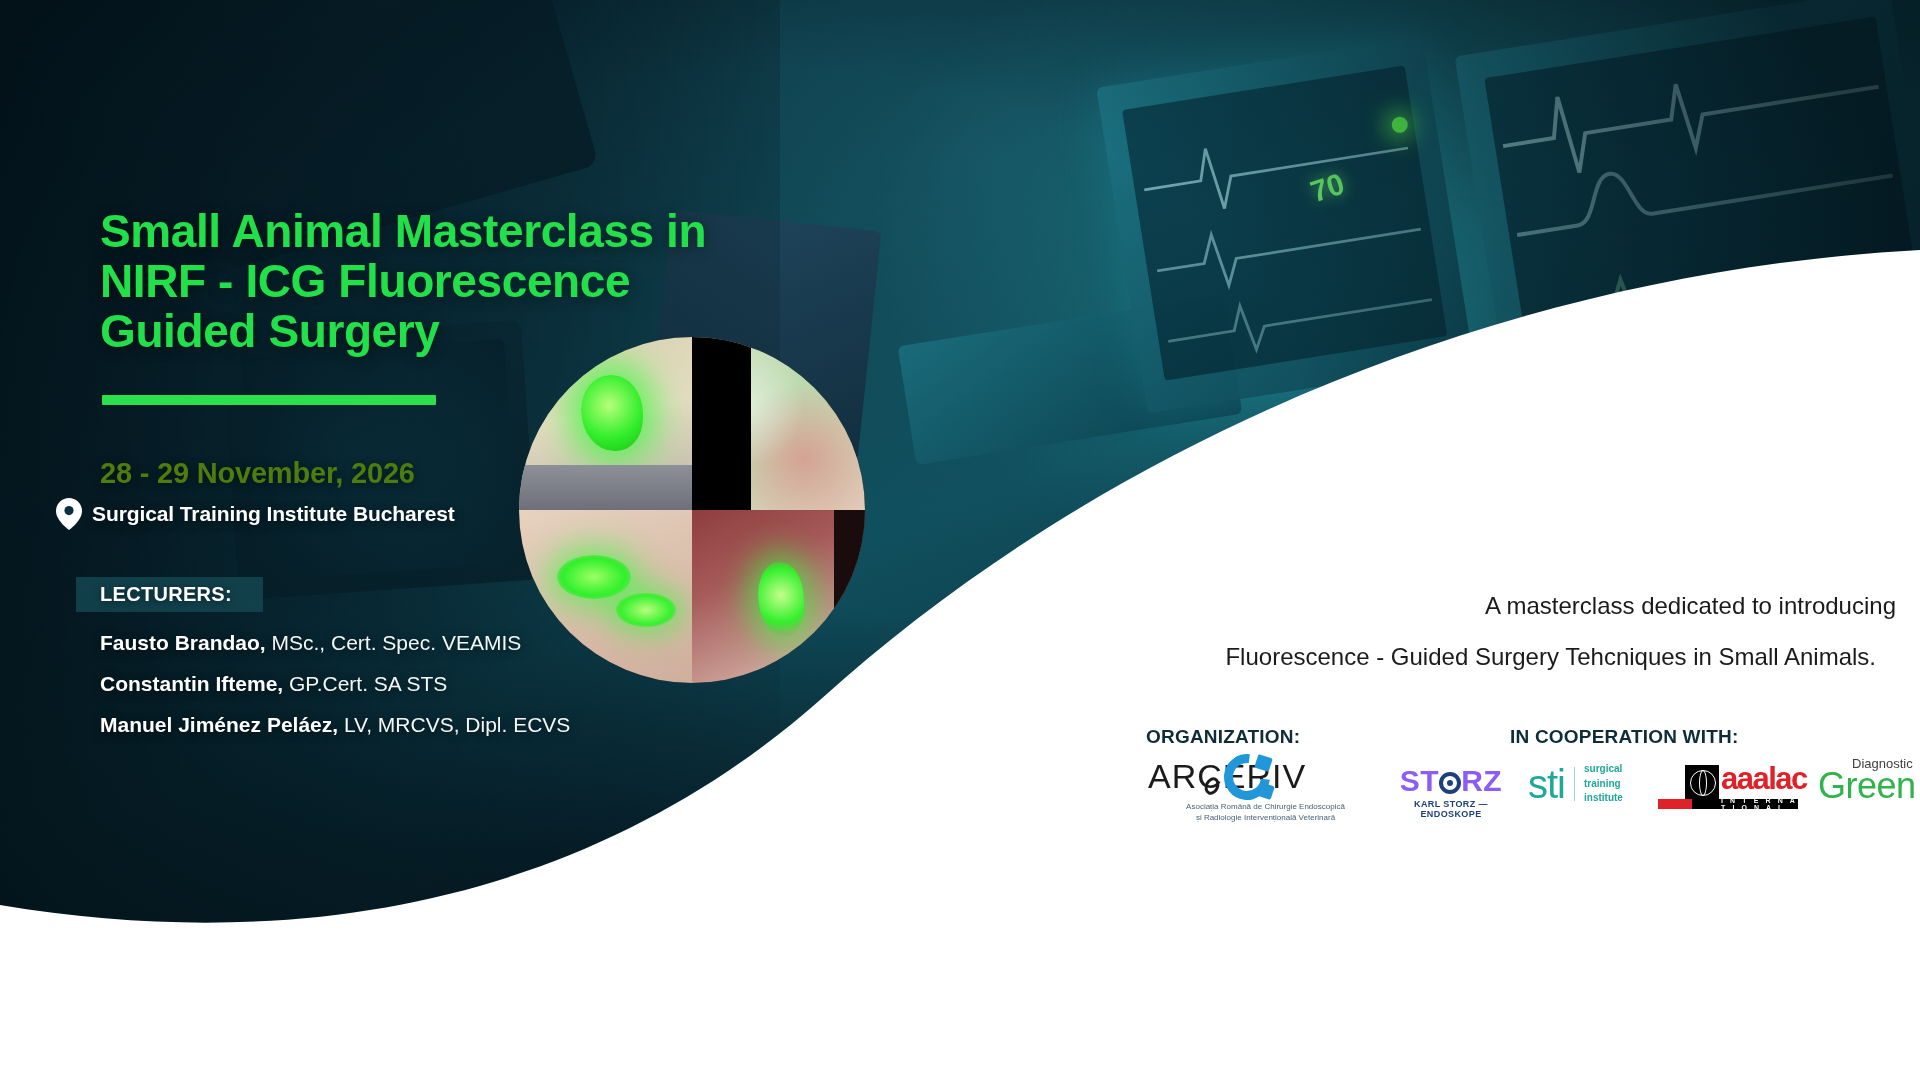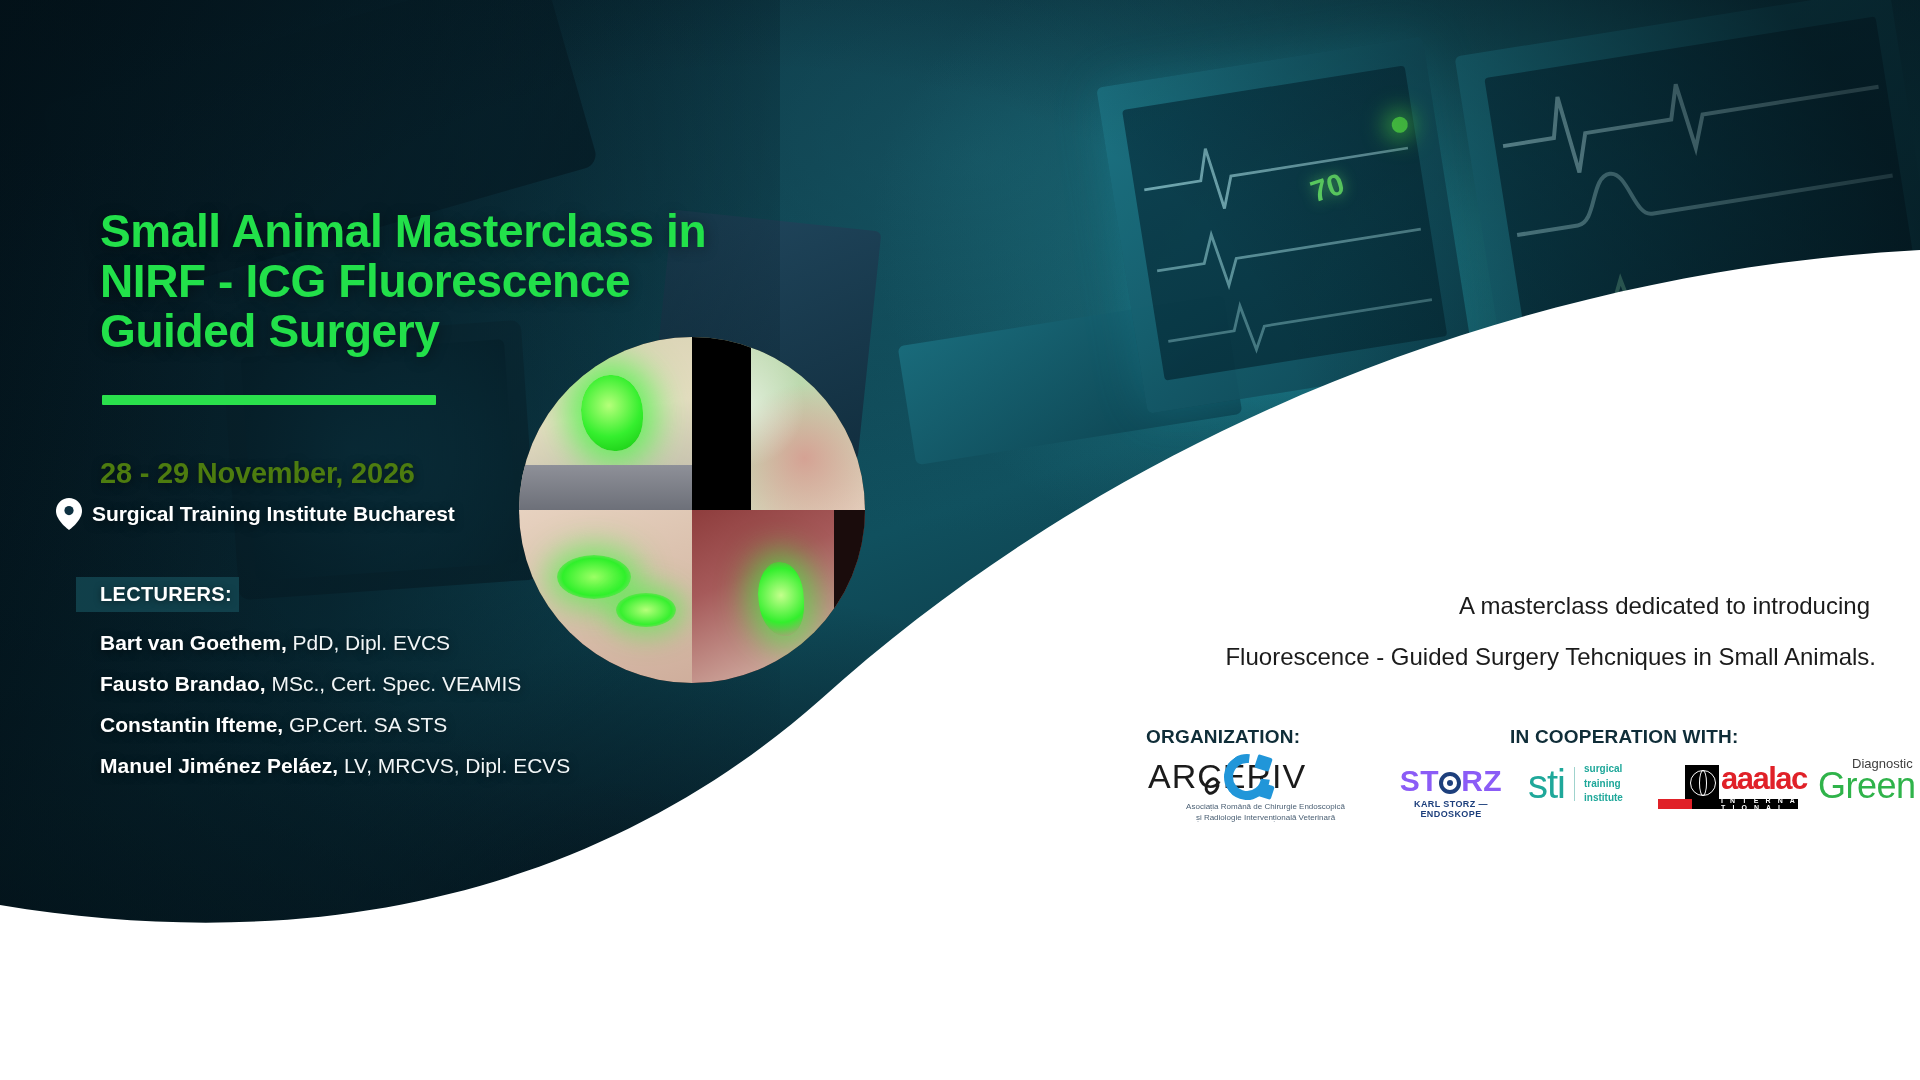--- a/index.html
+++ b/index.html
@@ -69,21 +69,21 @@
                 background:#2ae04c; border-radius:1px; }
 
   .date { position:absolute; left:0px; top:457px; color:#4d7c0f;
           font-weight:700; font-size:29px; letter-spacing:-.2px;
           text-shadow:0 2px 10px rgba(0,0,0,.5); }
   .venue-row { position:absolute; left:-44px; top:498px; display:flex; align-items:center; gap:10px; }
   .pin { width:26px; height:32px; flex:0 0 26px; }
   .venue { color:#fff; font-weight:700; font-size:21px; letter-spacing:-.1px;
            text-shadow:0 2px 10px rgba(0,0,0,.5); }
 
-  .lect-badge { position:absolute; left:-24px; top:577px; width:163px; height:35px;
+  .lect-badge { position:absolute; left:-24px; top:577px; width:187px; height:35px;
                 background:rgba(20,72,84,.80); display:flex; align-items:center; }
   .lect-badge span { color:#fff; font-weight:700; font-size:20px; letter-spacing:.3px;
                      padding-left:24px; text-shadow:0 1px 6px rgba(0,0,0,.5); }
 
   .lecturers { position:absolute; left:0px; top:632px; width:700px; }
   .lect { color:#fff; font-size:21px; line-height:1; margin-bottom:20px;
           white-space:nowrap; text-shadow:0 2px 9px rgba(0,0,0,.55); }
   .lect b { font-weight:700; }
   .lect i { font-style:normal; font-weight:400; color:#f2f6f7; }
 
@@ -113,21 +113,21 @@
                border-radius:50%;
                background:radial-gradient(ellipse at center, #b6ff7a, #37f02f 60%, rgba(30,220,30,0) 100%);
                box-shadow:0 0 26px 9px rgba(60,250,60,.55); }
   .q4 { background:linear-gradient(155deg,#8e3d3d 0%, #a65a5a 35%, #caa096 75%, #9b6b63 100%); }
   .q4::before { content:""; position:absolute; left:38%; top:30%; width:46px; height:74px;
                 border-radius:46% 54% 40% 60%;
                 background:radial-gradient(circle at 50% 45%, #c4ff8c, #33ef2d 58%, rgba(30,220,30,0) 100%);
                 box-shadow:0 0 30px 11px rgba(60,250,60,.6); }
   .q4::after { content:""; position:absolute; right:0; top:0; width:18%; height:100%; background:#1a0c0c; }
   .blurb { color:#1b1b1b; font-size:24px; line-height:1; }
-  .blurb-l1 { position:absolute; right:0; top:594px; width:830px; text-align:right; padding-right:50px; }
+  .blurb-l1 { position:absolute; right:0; top:594px; width:830px; text-align:right; padding-right:24px; }
   .blurb-l2 { position:absolute; right:0; top:645px; width:830px; text-align:right; padding-right:44px; }
 
   .org-head { position:absolute; color:#0f2d38; font-weight:700; font-size:19px; letter-spacing:.2px; }
   .org-head.a { left:1146px; top:726px; }
   .org-head.b { left:1510px; top:726px; }
 
   
   .arceriv { position:absolute; left:1148px; top:757px; width:235px; }
   .arceriv-word { position:relative; height:40px; }
   .arceriv-txt { position:absolute; left:0; top:0; font-weight:400; font-size:34px;
@@ -249,23 +249,20 @@
       </svg>
       <div class="venue">Surgical Training Institute Bucharest</div>
     </div>
 
     <div class="lect-badge">
       <span>LECTURERS:</span>
     </div>
 
     <div class="lecturers">
       <div class="lect">
-        <b>Bart van Goethem,</b><i> PdD, Dipl. EVCS</i>
-      </div>
-      <div class="lect">
         <b>Fausto Brandao,</b><i> MSc., Cert. Spec. VEAMIS</i>
       </div>
       <div class="lect">
         <b>Constantin Ifteme,</b><i> GP.Cert. SA STS</i>
       </div>
       <div class="lect">
         <b>Manuel Jiménez Peláez,</b><i> LV, MRCVS, Dipl. ECVS</i>
       </div>
     </div>
   </div>

